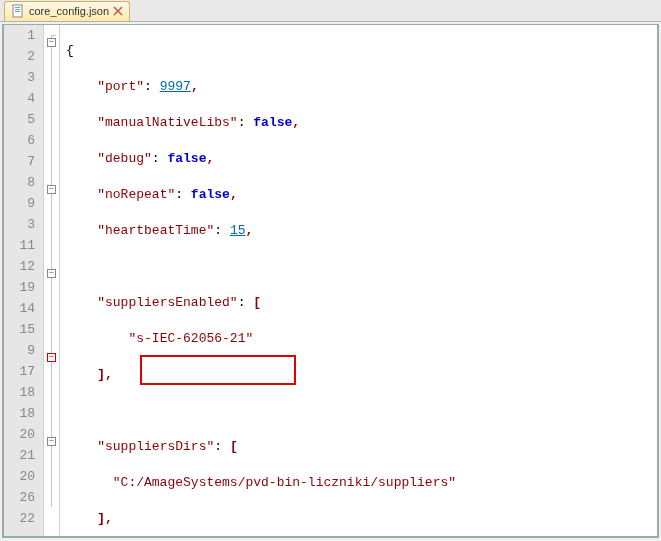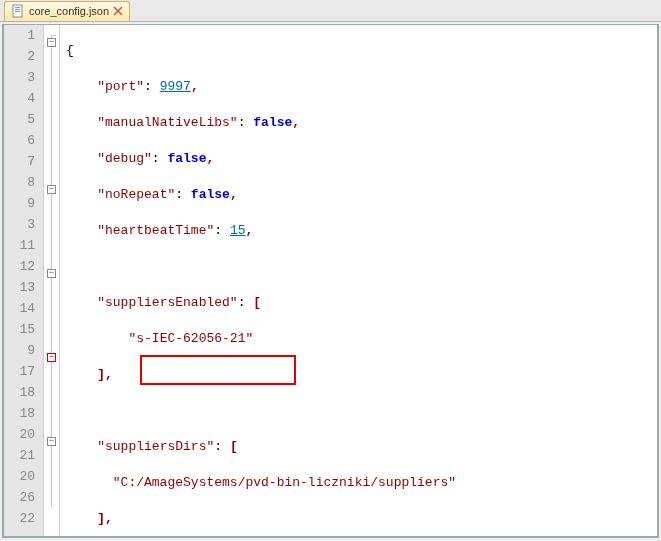--- a/index.html
+++ b/index.html
@@ -152,21 +152,21 @@
     <div class="row">3</div>
     <div class="row">4</div>
     <div class="row">5</div>
     <div class="row">6</div>
     <div class="row">7</div>
     <div class="row">8</div>
     <div class="row">9</div>
     <div class="row">3</div>
     <div class="row">11</div>
     <div class="row">12</div>
-    <div class="row">13</div>
+    <div class="row">19</div>
     <div class="row">14</div>
     <div class="row">15</div>
     <div class="row">9</div>
     <div class="row">17</div>
     <div class="row">18</div>
     <div class="row">18</div>
     <div class="row">20</div>
     <div class="row">21</div>
     <div class="row">20</div>
     <div class="row">26</div>

